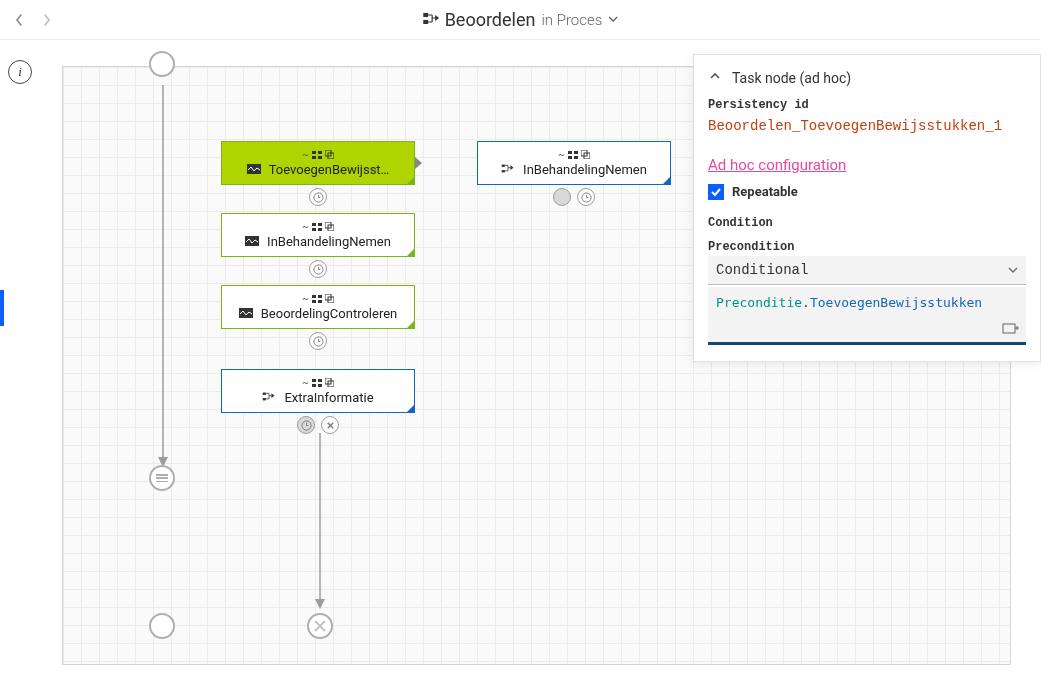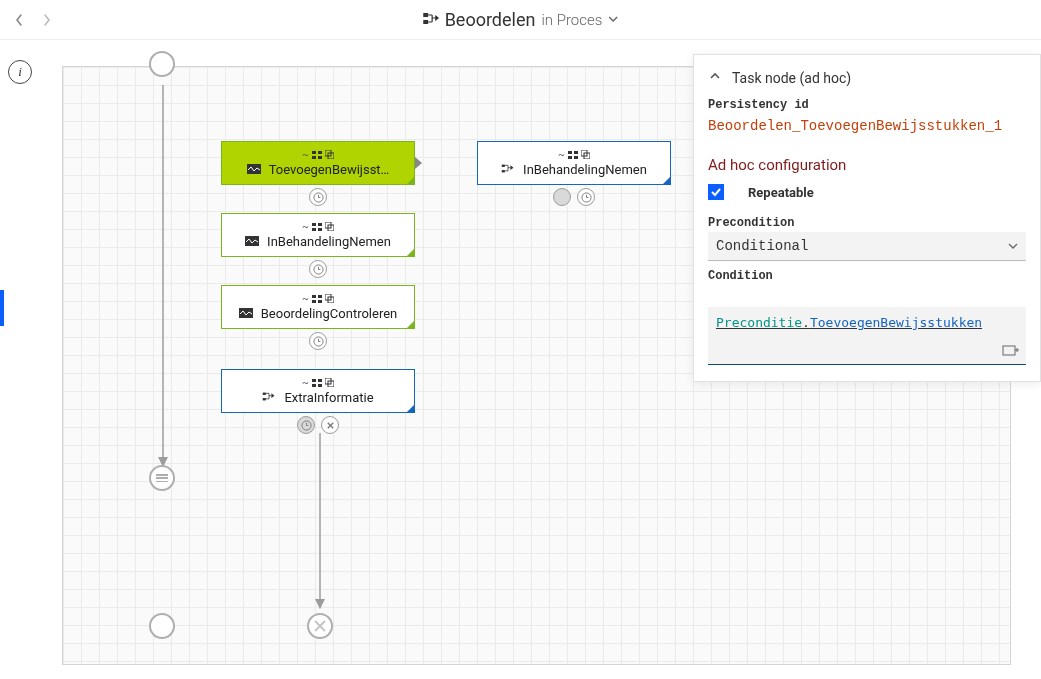--- a/index.html
+++ b/index.html
@@ -56,26 +56,26 @@
   .menu-dot .bars span { height: 1.5px; background:#aeaeae; display:block; }
 
   
   .panel { position: absolute; right: 0; top: 54px; width: 348px; background: #fff; border: 1px solid #e1e1e1; box-shadow: 0 2px 10px rgba(0,0,0,0.08); padding: 4px 0 16px; z-index: 5; }
   .panel-head { display:flex; align-items:center; gap:10px; padding: 10px 14px 6px; }
   .panel-title { font-size: 14px; color: #333; }
   .panel .field { padding: 6px 14px 2px; font-family: Liberation Mono, monospace; }
   .panel .field-label { font-size: 12px; font-weight: 600; color: #333; margin-bottom: 2px; }
   .panel .field-value { font-size: 14px; color: #c2410c; padding: 4px 0 6px; }
   .panel .select { display:flex; align-items:center; justify-content:space-between; background:#f3f3f3; border-bottom:1px solid #bbb; padding: 6px 8px; font-size: 14px; color:#333; cursor:pointer; }
-  .panel .section-title { font-size: 15px; color:#7f1d1d; padding: 14px 14px 6px; }
-  .panel .check-row { display:flex; align-items:center; gap:24px; padding: 4px 14px 10px; }
+  .panel .section-title { font-size: 15px; color:#ec4899; padding: 14px 14px 6px; text-decoration: underline; }
+  .panel .check-row { display:flex; align-items:flex-start; gap:8px; padding: 4px 14px 10px; }
   .panel .check { width: 16px; height: 16px; background:#0b5fff; display:flex; align-items:center; justify-content:center; cursor:pointer; }
   .panel .check svg { width: 12px; height: 12px; }
   .panel .check-label { font-size: 13px; font-weight: 700; }
-  .panel .cond-box { background:#f3f3f3; border-bottom:1px solid #0c4a6e; padding:8px 8px 6px; margin: 20px 14px 0; position: relative; min-height: 58px; text-decoration: underline; }
+  .panel .cond-box { background:#f3f3f3; border-bottom:3px solid #0c4a6e; padding:8px 8px 6px; margin: 0 14px 0; position: relative; min-height: 58px; }
   .panel .cond-text { font-family: "Menlo","Consolas",monospace; font-size: 13px; }
   .panel .cond-text .a { color: #009485; }
   .panel .cond-text .b { color: #1565c0; }
   .panel .expand { position:absolute; right:6px; bottom:4px; color:#666; }
 
   .chev-down { width: 10px; height: 10px; }
 </style>
 </head>
 <body>
 
@@ -331,31 +331,31 @@
     <div class="check">
       <svg viewBox="0 0 12 12">
           <path d="M2 6 L5 9 L10 3" stroke="#fff" stroke-width="2" fill="none"></path>
         </svg>
     </div>
     <div class="check-label">Repeatable</div>
   </div>
 
 
   <div class="field">
+    <div class="field-label">Condition</div>
+  </div>
+
+  <div class="field">
     <div class="field-label">Precondition</div>
     <div class="select">
       <span>Conditional</span>
       <svg class="chev-down" viewBox="0 0 10 10">
           <path d="M1 3 L5 7 L9 3" stroke="#666" stroke-width="1.3" fill="none"></path>
         </svg>
     </div>
-  </div>
-
-  <div class="field">
-    <div class="field-label">Condition</div>
   </div>
   <div class="cond-box">
     <span class="cond-text"><span class="a">Preconditie</span><span style="color:#333">.</span><span class="b">ToevoegenBewijsstukken</span></span>
     <span class="expand">
       <svg width="18" height="14" viewBox="0 0 18 14">
           <rect x="1" y="3" width="12" height="9" stroke="#666" fill="none"></rect>
           <path d="M13 7 H17 M15 5 V9" stroke="#666"></path>
         </svg>
     </span>
   </div>

